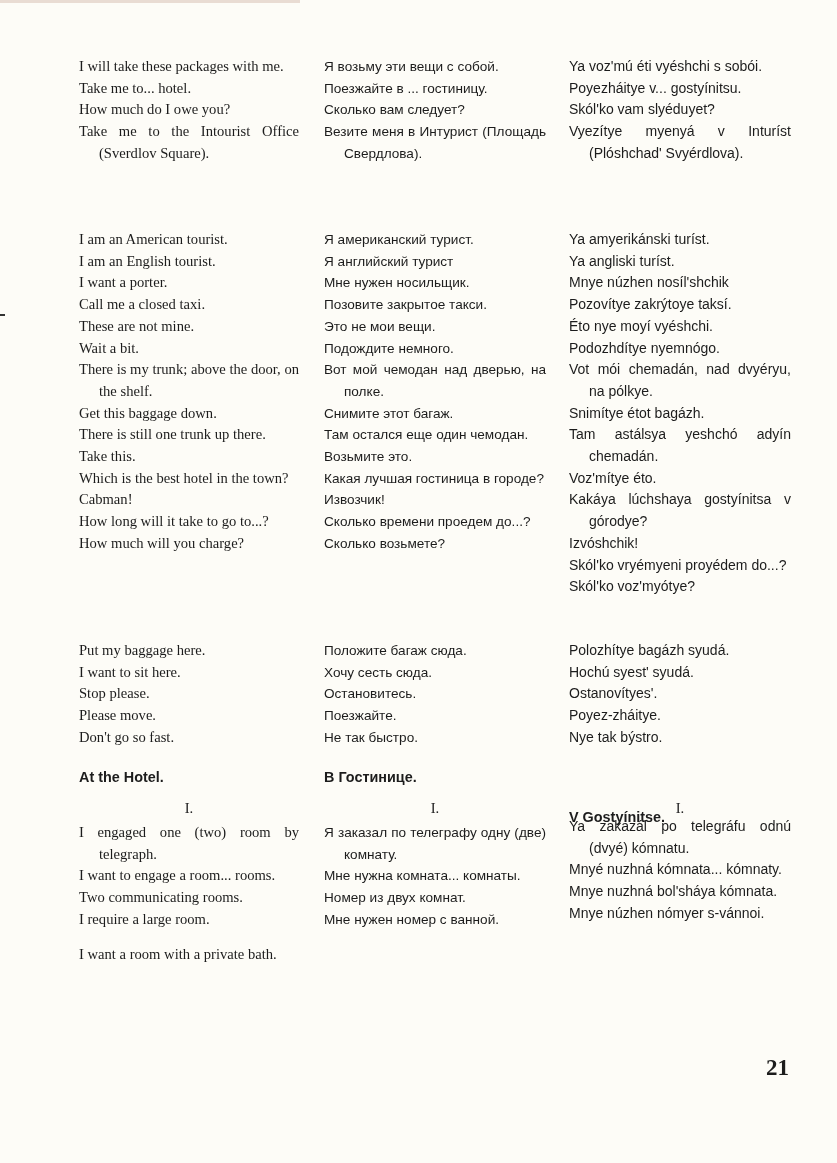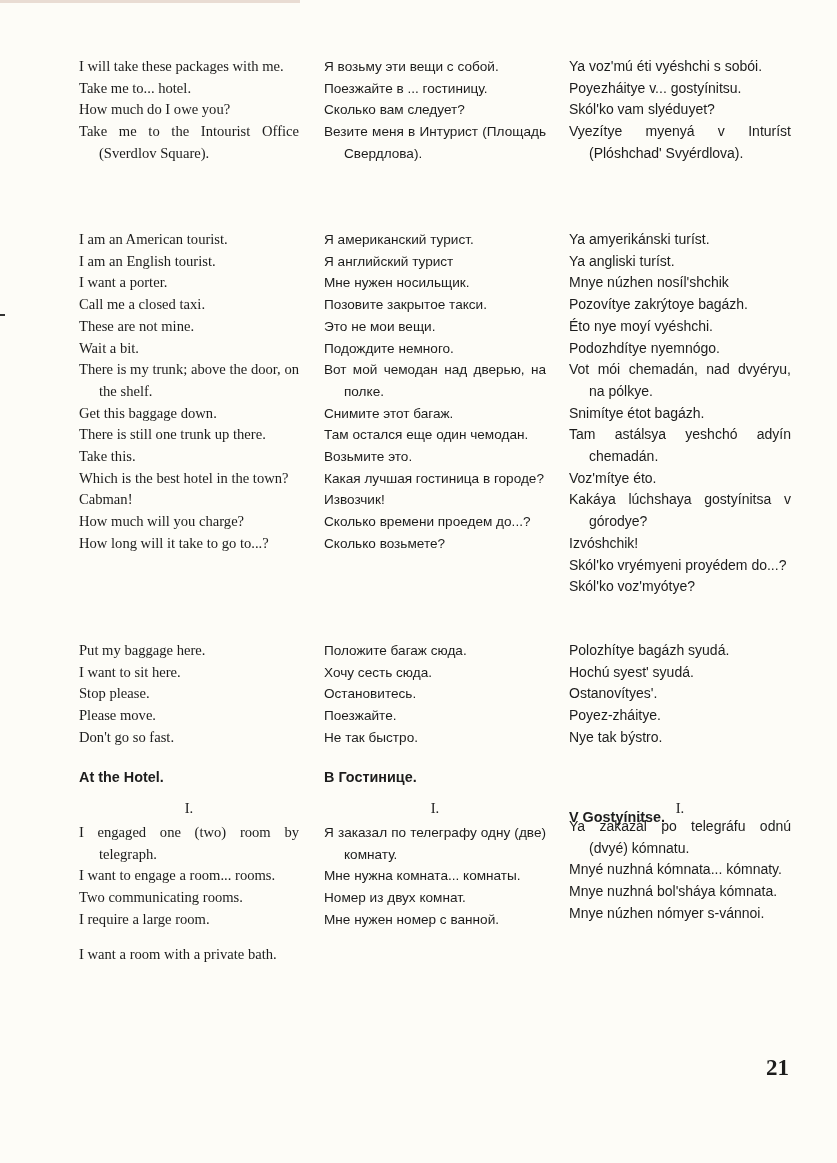--- a/index.html
+++ b/index.html
@@ -90,22 +90,22 @@
       <p class="entry">I want a porter.</p>
       <p class="entry">Call me a closed taxi.</p>
       <p class="entry">These are not mine.</p>
       <p class="entry">Wait a bit.</p>
       <p class="entry">There is my trunk; above the door, on the shelf.</p>
       <p class="entry">Get this baggage down.</p>
       <p class="entry">There is still one trunk up there.</p>
       <p class="entry">Take this.</p>
       <p class="entry">Which is the best hotel in the town?</p>
       <p class="entry">Cabman!</p>
+      <p class="entry">How long will it take to go to...?</p>
       <p class="entry">How much will you charge?</p>
-      <p class="entry">How long will it take to go to...?</p>
     </div>
     <div class="block" style="top:640px;width:220px;">
       <p class="entry">Put my baggage here.</p>
       <p class="entry">I want to sit here.</p>
       <p class="entry">Stop please.</p>
       <p class="entry">Please move.</p>
       <p class="entry">Don't go so fast.</p>
     </div>
     <div class="heading" style="top:767px;left:0;width:220px;">At the Hotel.</div>
     <div class="section-num" style="top:798px;left:0;width:220px;">I.</div>
@@ -162,21 +162,21 @@
     <div class="block" style="top:56px;width:222px;">
       <p class="entry">Ya voz'mú éti vyéshchi s sobói.</p>
       <p class="entry">Poyezháitye v... gostyínitsu.</p>
       <p class="entry">Skól'ko vam slyéduyet?</p>
       <p class="entry">Vyezítye myenyá v Inturíst (Plóshchad' Svyérdlova).</p>
     </div>
     <div class="block" style="top:229px;width:222px;">
       <p class="entry">Ya amyerikánski turíst.</p>
       <p class="entry">Ya angliski turíst.</p>
       <p class="entry">Mnye núzhen nosíl'shchik</p>
-      <p class="entry">Pozovítye zakrýtoye bagázh.</p>
+      <p class="entry">Pozovítye zakrýtoye taksí.</p>
       <p class="entry">Éto nye moyí vyéshchi.</p>
       <p class="entry">Podozhdítye nyemnógo.</p>
       <p class="entry">Vot mói chemadán, nad dvyéryu, na pólkye.</p>
       <p class="entry">Snimítye étot bagázh.</p>
       <p class="entry">Tam astálsya yeshchó adyín chemadán.</p>
       <p class="entry">Voz'mítye éto.</p>
       <p class="entry">Kakáya lúchshaya gostyínitsa v górodye?</p>
       <p class="entry">Izvóshchik!</p>
       <p class="entry">Skól'ko vryémyeni proyédem do...?</p>
       <p class="entry">Skól'ko voz'myótye?</p>

